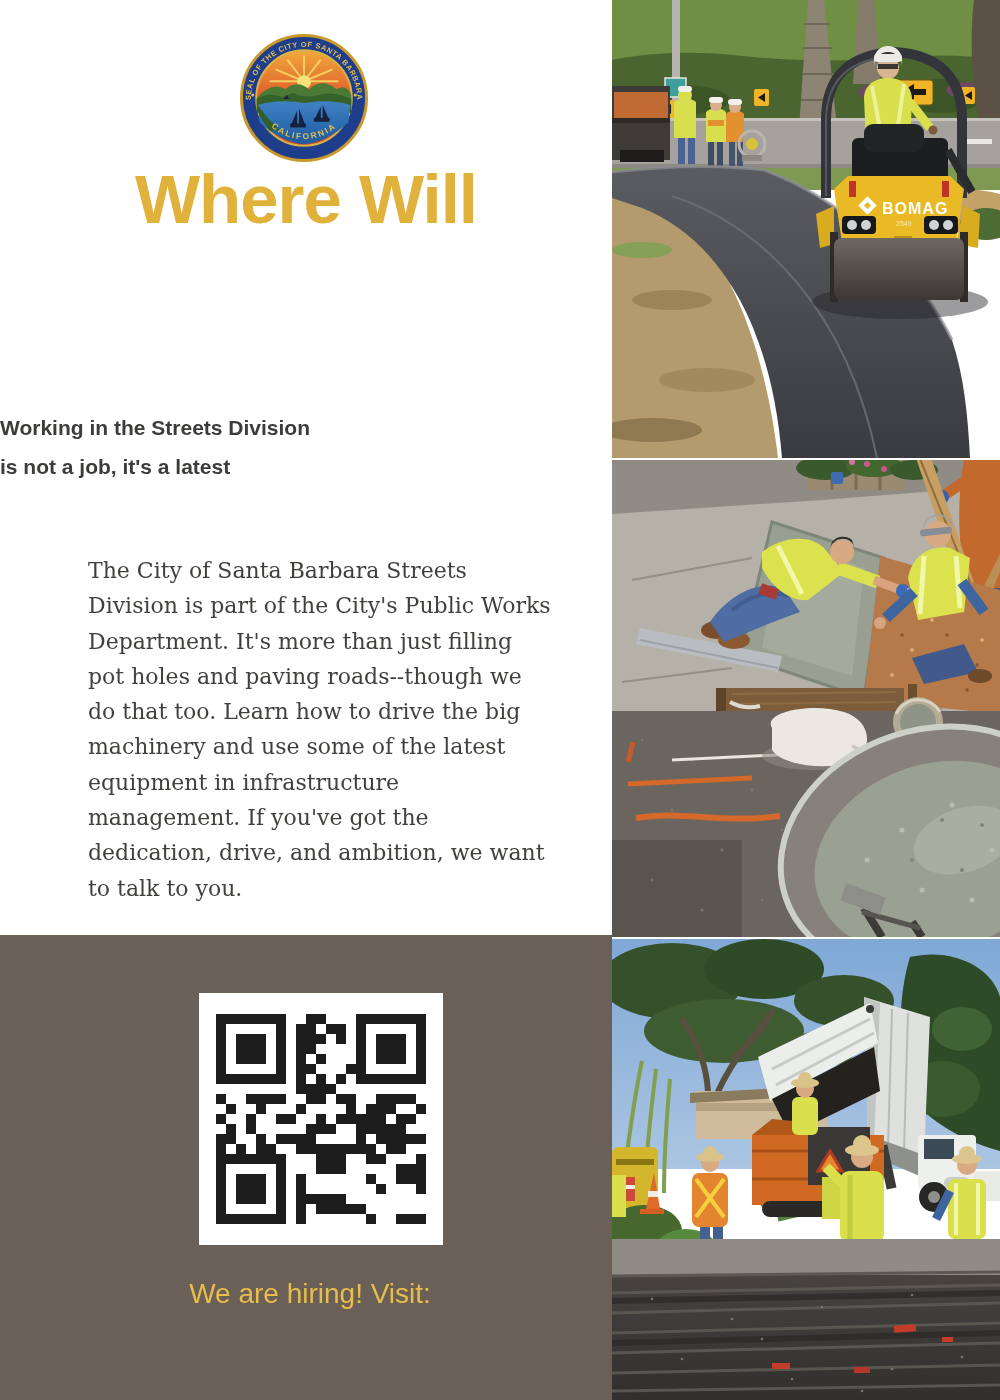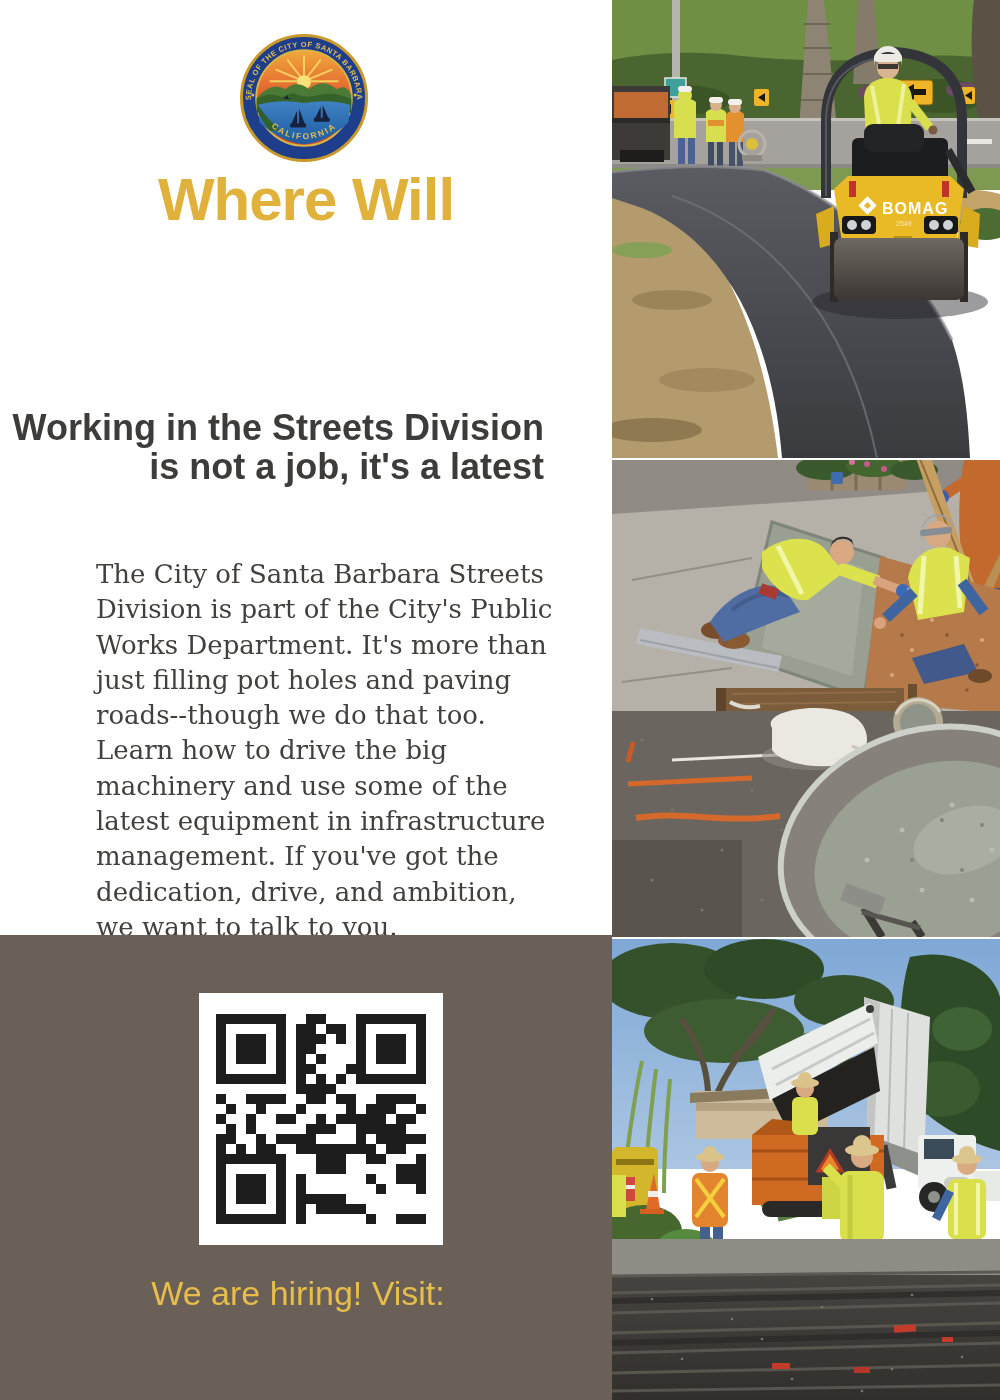--- a/index.html
+++ b/index.html
@@ -5,34 +5,34 @@
   html,body{margin:0;padding:0;background:#888;}
   .poster{position:relative;width:1000px;height:1400px;margin:0 auto;background:var(--paper,#fff);
           font-family:"Liberation Sans",sans-serif;overflow:hidden;}
   .left-col{position:absolute;left:0;top:0;width:612px;height:1400px;background:var(--paper,#fff);}
   .right-col{position:absolute;left:612px;top:0;width:388px;height:1400px;background:#fff;}
   .photo{display:block;width:388px;overflow:hidden;}
   .photo svg{display:block;}
   .gap{height:2px;background:#fff;}
   .seal-wrap{position:absolute;left:240px;top:34px;width:128px;height:128px;}
   .headline{position:absolute;left:0;top:164px;width:612px;text-align:center;
-            color:var(--gold,#E0B23C);font-weight:bold;font-size:60px;line-height:71px;letter-spacing:-1px;}
-  .subtitle{position:absolute;left:0;top:408px;width:544px;text-align:right;
-            color:var(--ink,#3E3C3A);font-weight:bold;font-size:36px;line-height:39px;}
-  .bodytext{position:absolute;left:96px;top:531px;width:466px;
+            color:var(--gold,#E0B23C);font-weight:bold;font-size:69px;line-height:71px;letter-spacing:-1px;}
+  .subtitle{position:absolute;left:0;top:408px;width:544px;text-align:left;
+            color:var(--ink,#3E3C3A);font-weight:bold;font-size:21px;line-height:39px;}
+  .bodytext{position:absolute;left:88px;top:531px;width:466px;
             font-family:"DejaVu Serif","Liberation Serif",serif;
-            font-size:26px;line-height:35.3px;color:var(--body-ink,#423F3D);}
+            font-size:22px;line-height:35.3px;color:var(--body-ink,#423F3D);}
   .brown-panel{position:absolute;left:0;top:935px;width:612px;height:465px;background:var(--brown,#6A6057);}
   .qr-card{position:absolute;left:199px;top:58px;width:244px;height:252px;background:#fff;
            display:flex;align-items:center;justify-content:center;}
   .qr-grid{display:grid;grid-template-columns:repeat(21,10px);grid-auto-rows:10px;}
   .qm{width:10px;height:10px;}
   .qd{background:#1d1d1d;}
-  .footer-text{position:absolute;left:8px;top:330px;width:580px;text-align:center;
-               color:var(--gold-bright,#E7BD4B);font-size:34px;line-height:57px;}
+  .footer-text{position:absolute;left:20px;top:330px;width:580px;text-align:center;
+               color:var(--gold-bright,#E7BD4B);font-size:28px;line-height:57px;}
 </style>
 </head>
 <body>
 
 <div class="poster">
 
   <div class="left-col">
 
     <div class="seal-wrap">
       <svg width="128" height="128" viewBox="0 0 130 130">

